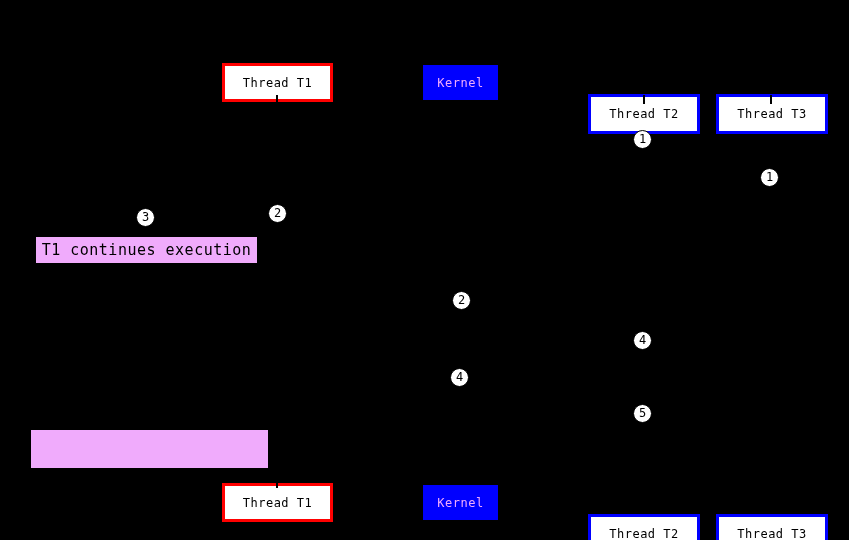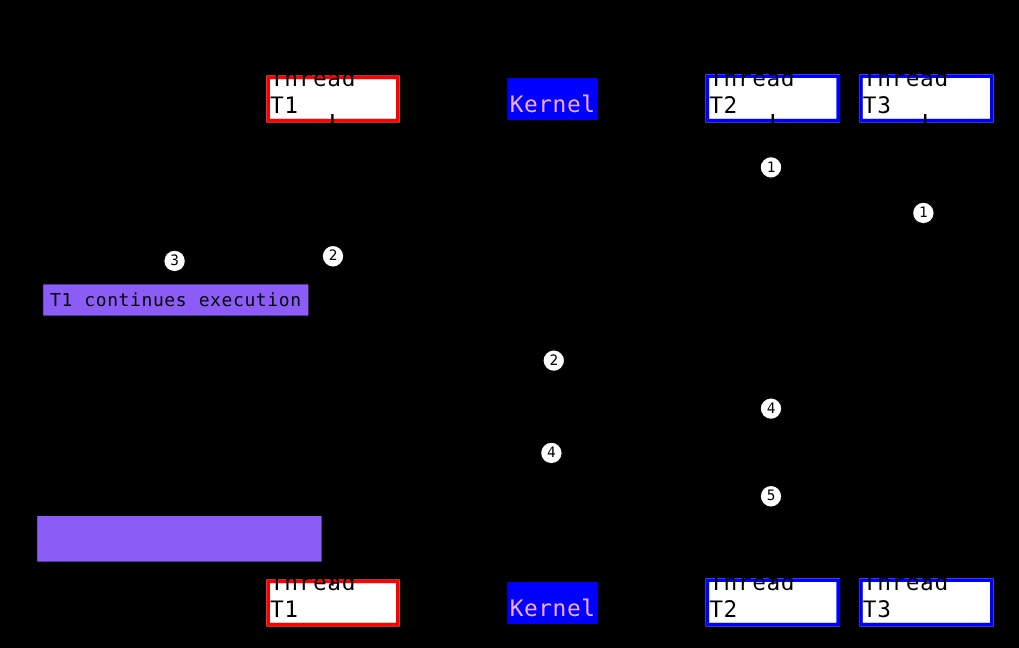--- a/index.html
+++ b/index.html
@@ -24,28 +24,28 @@
     background: #000000;
     z-index: 1;
   }
   .actor {
     position: absolute;
     box-sizing: border-box;
     height: 39px;
     background: #ffffff;
     color: #000000;
     display: flex;
-    align-items: flex-end;
+    align-items: center;
     justify-content: center;
-    font-size: 19px;
+    font-size: 12px;
     letter-spacing: 0.5px;
     z-index: 2;
   }
   .actor.red-border  { border: 3px solid #ff0000; }
-  .actor.blue-border { border: 3px solid #0000ff; }
+  .actor.blue-border { border: 3px solid #0000ff; margin-top: 32px; }
   .actor.kernel {
     background: #0000ff;
     color: #f0abfc;
     border: 2px solid #0000ff;
     height: 35px;
   }
   
   .tick {
     position: absolute;
     width: 2px;
@@ -63,21 +63,21 @@
     border: 1px solid #000000;
     color: #000000;
     font-size: 12px;
     line-height: 17px;
     text-align: center;
     z-index: 4;
   }
   .note {
     position: absolute;
     box-sizing: border-box;
-    background: #8b5cf6;
+    background: #f0abfc;
     color: #000000;
     display: flex;
     align-items: center;
     justify-content: center;
     font-size: 15px;
     letter-spacing: 0.5px;
     z-index: 4;
   }
 </style>
 </head>

